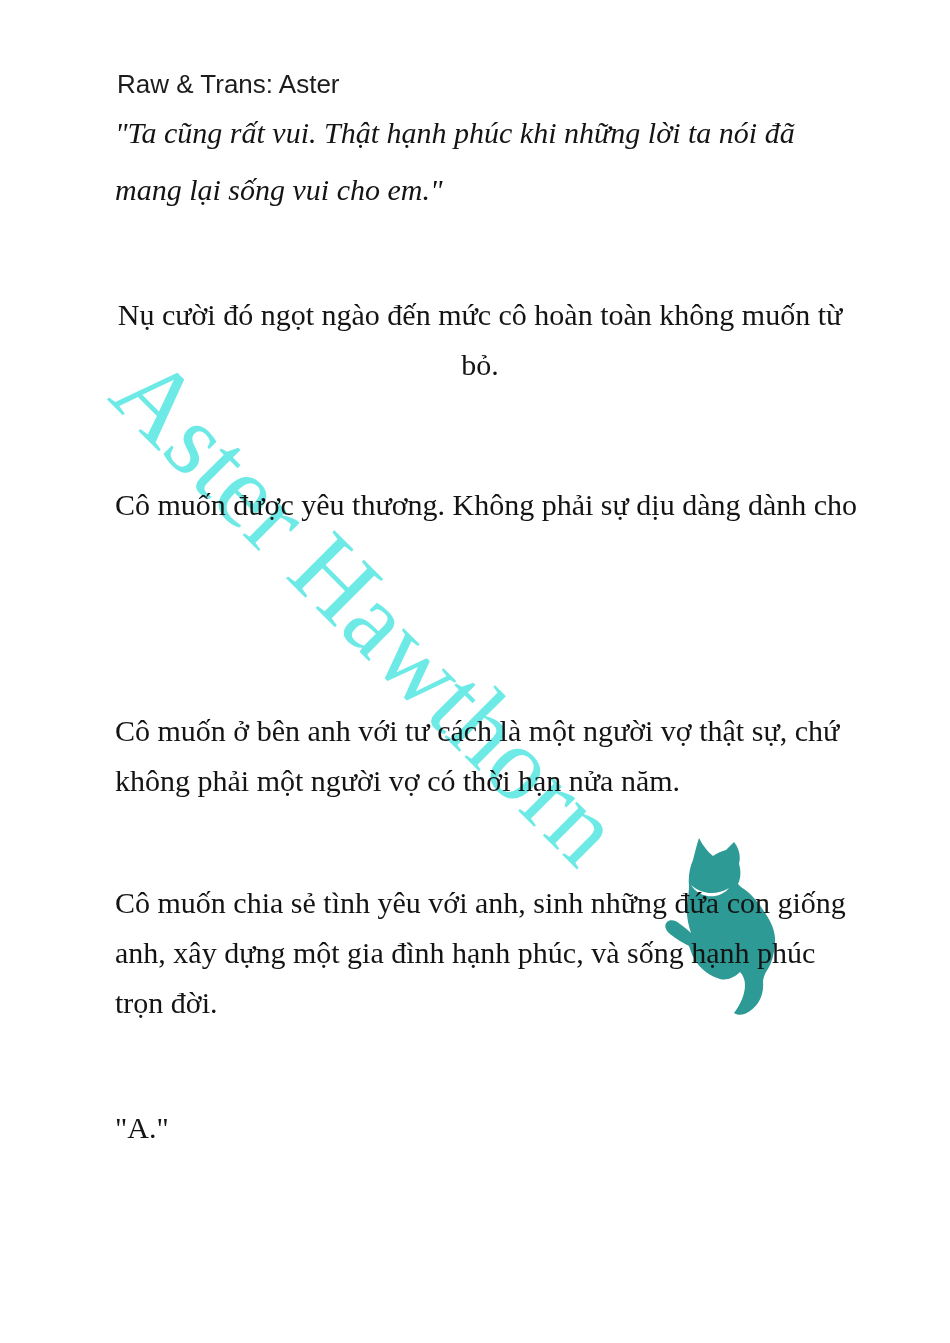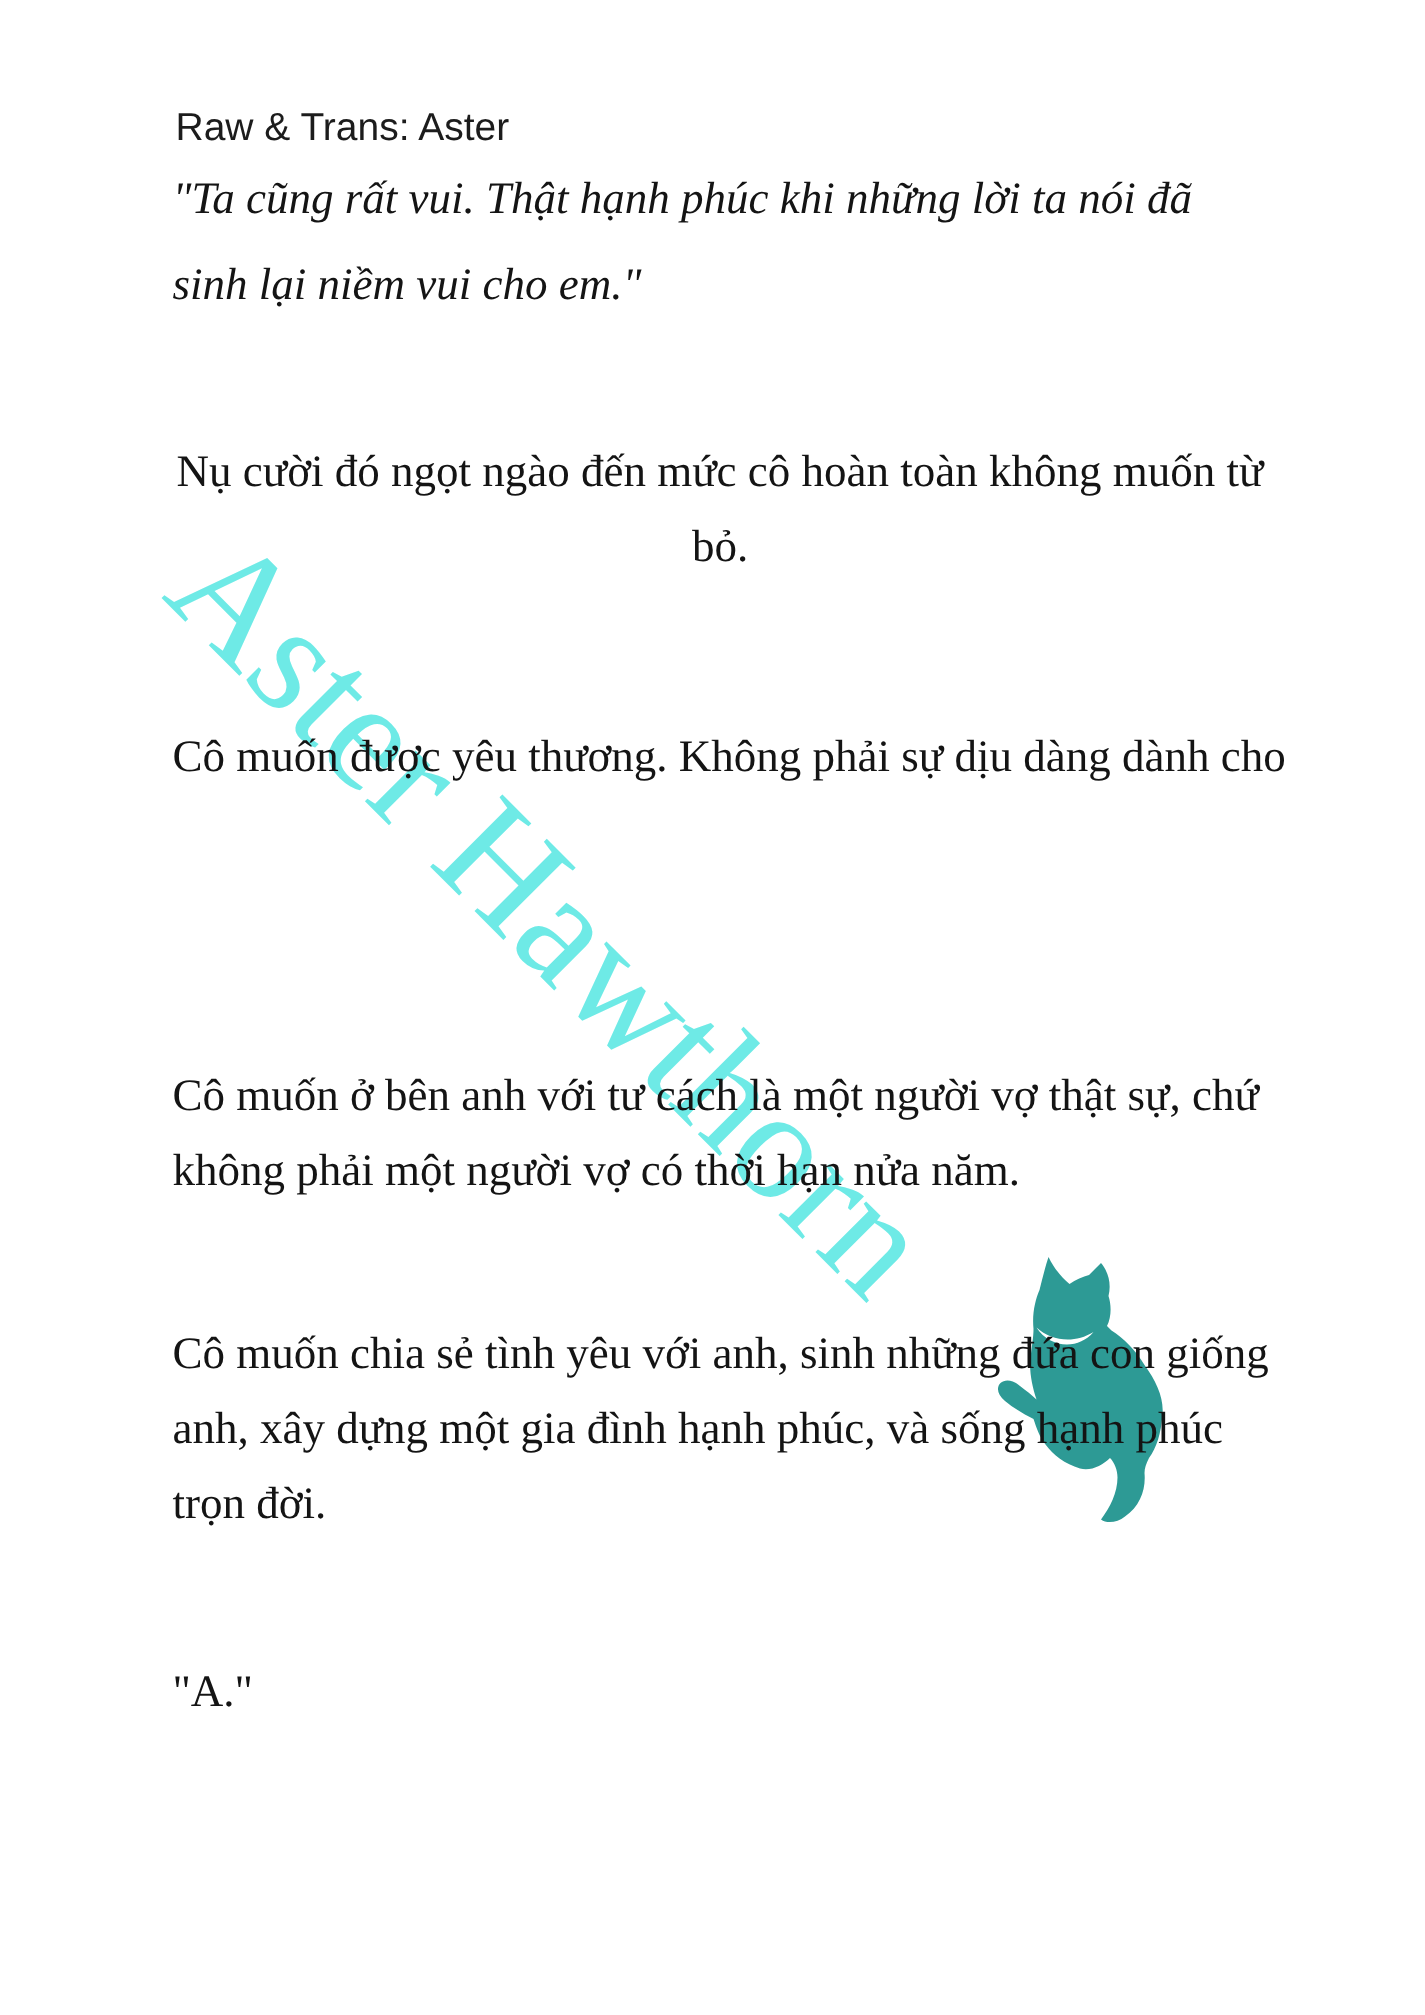--- a/index.html
+++ b/index.html
@@ -100,21 +100,21 @@
              C 35 71 36 65 36 60
              C 35 50 37 41 40 34
              C 42 26 44 18 46 12 Z" style="fill: rgb(45, 154, 149);"></path>
     <path fill="#ffffff" d="M 38 59
              C 48 68 63 70 76 62
              C 66 74 47 73 38 59 Z"></path>
   </svg>
 
   <div class="para quote">
     <div class="line">"Ta cũng rất vui. Thật hạnh phúc khi những lời ta nói đã</div>
-    <div class="line">sinh lại niềm vui cho em."</div>
+    <div class="line">mang lại sống vui cho em."</div>
   </div>
 
   <div class="para p2">
     <div class="line">Nụ cười đó ngọt ngào đến mức cô hoàn toàn không muốn từ</div>
     <div class="line">bỏ.</div>
   </div>
 
   <div class="para p3">
     <div class="line">Cô muốn được yêu thương. Không phải sự dịu dàng dành cho</div>
   </div>

